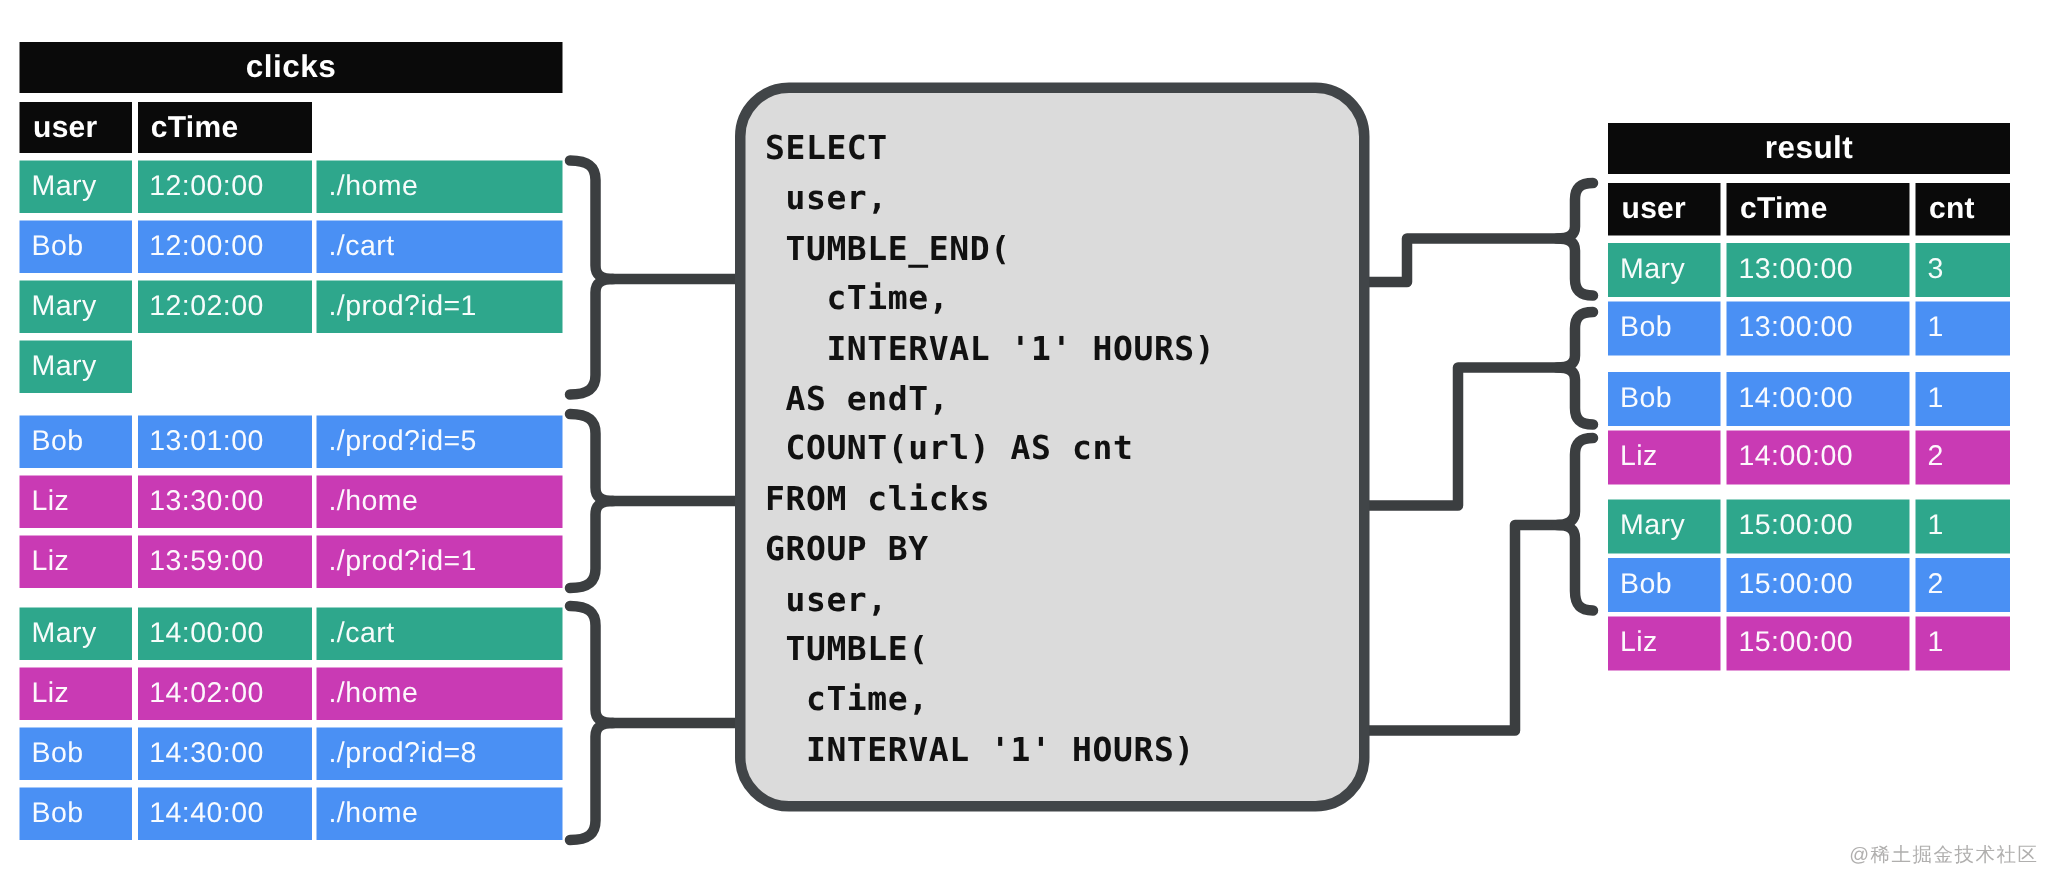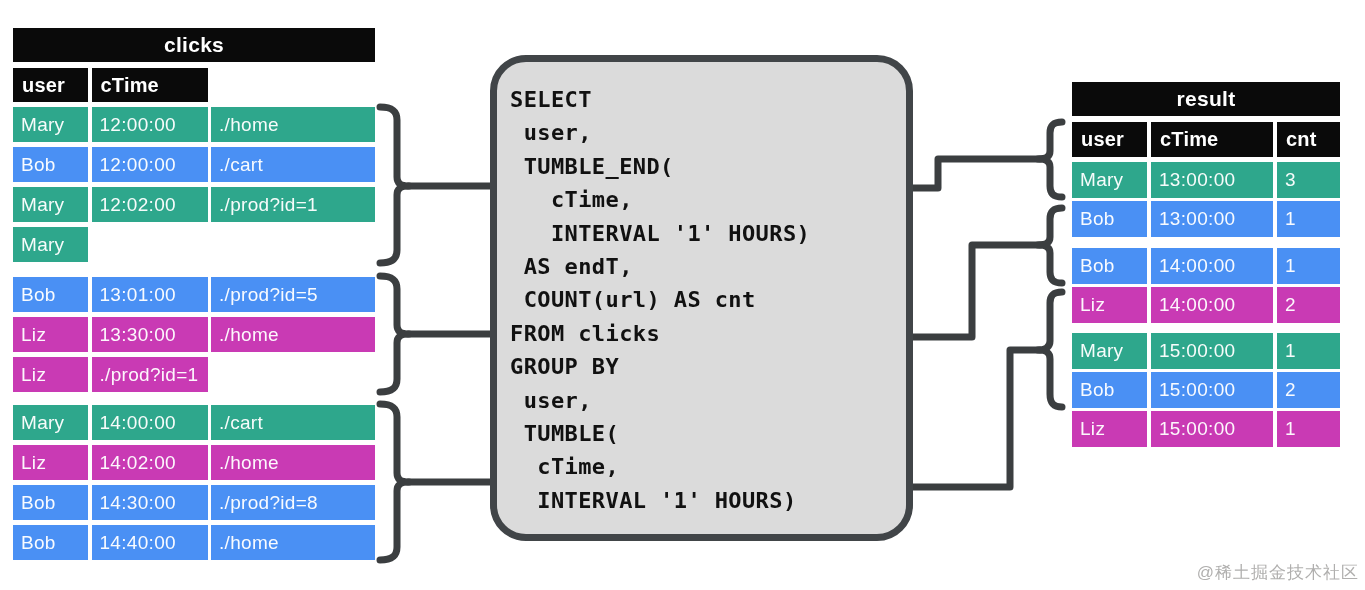--- a/index.html
+++ b/index.html
@@ -53,21 +53,21 @@
     margin:0; padding:21px 0 0 13px;
     font-family:"DejaVu Sans Mono", monospace; font-weight:bold;
     font-size:22px; line-height:33.4px; letter-spacing:.4px; color:#111;
     white-space:pre;
   }
   
   #connectors { position:absolute; left:0; top:0; width:1365px; height:590px; }
   #connectors path { fill:none; stroke:currentColor; stroke-width:7; stroke-linecap:round; stroke-linejoin:round; }
   
   #watermark {
-    position:absolute; right:6px; top:561px; font-size:17px; color:#b0afae;
+    position:absolute; right:6px; top:561px; font-size:13px; color:#b0afae;
     letter-spacing:1px;
   }
 </style>
 </head>
 <body>
 
 <div id="canvas">
 
   <svg id="connectors" viewBox="0 0 1365 590" xmlns="http://www.w3.org/2000/svg" style="color: rgb(59, 62, 64);">
 
@@ -119,20 +119,21 @@
           <div class="cell">13:01:00</div>
           <div class="cell">./prod?id=5</div>
         </div>
         <div class="trow" style="--row-color: #C93AB4;">
           <div class="cell">Liz</div>
           <div class="cell">13:30:00</div>
           <div class="cell">./home</div>
         </div>
         <div class="trow" style="--row-color: #C93AB4;">
           <div class="cell">Liz</div>
+          <div class="cell">13:59:00</div>
           <div class="cell">./prod?id=1</div>
         </div>
         <div class="group-gap" style="height: 8px;"></div>
         <div class="trow" style="--row-color: #2EA78C;">
           <div class="cell">Mary</div>
           <div class="cell">14:00:00</div>
           <div class="cell">./cart</div>
         </div>
         <div class="trow" style="--row-color: #C93AB4;">
           <div class="cell">Liz</div>

